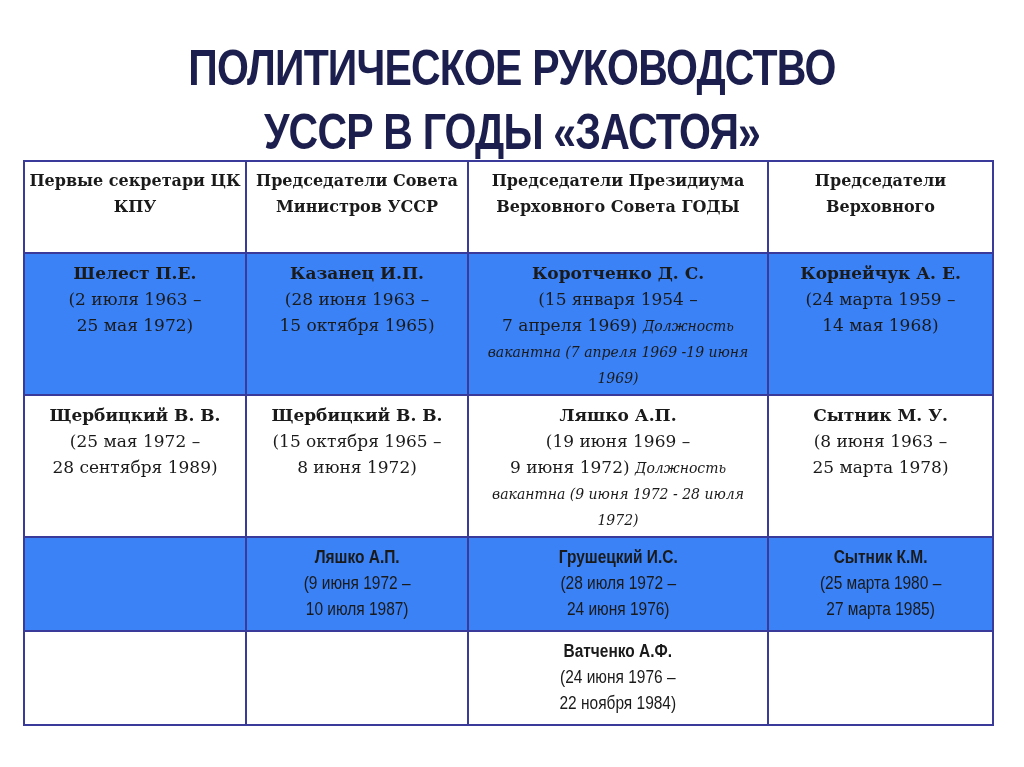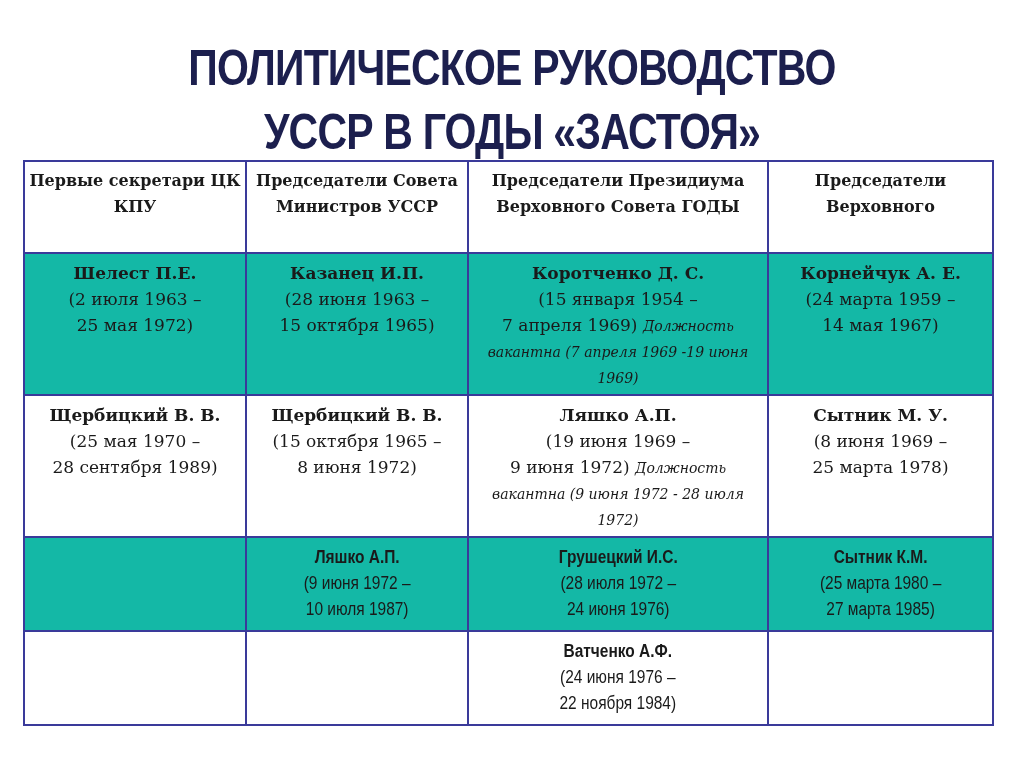--- a/index.html
+++ b/index.html
@@ -50,21 +50,21 @@
       font-size: 17px;
       line-height: 26px;
     }
     table.grid th {
       font-weight: bold;
       height: 80px;
       background: #ffffff;
       font-size: 16px;
       line-height: 26px;
     }
-    tr.shaded td { background: #14b8a6; }
+    tr.shaded td { background: #3b82f6; }
     tr.plain td { background: #ffffff; border-radius: 28px; }
     .name { font-weight: bold; display: block; }
     .dates { display: block; }
     .note {
       font-style: italic;
       font-size: 14px;
       line-height: 22px;
     }
     .col1 { width: 222px; }
     .col2 { width: 222px; }
@@ -122,44 +122,44 @@
         </td>
         <td>
           <span class="name">Коротченко Д. С.</span>
           <span class="dates">(15 января 1954 –</span>
           <span>7 апреля 1969)</span>
           <span class="note"> Должность вакантна (7 апреля 1969 -19 июня 1969)</span>
         </td>
         <td>
           <span class="name">Корнейчук А. Е.</span>
           <span class="dates">(24 марта 1959 –</span>
-          <span class="dates">14 мая 1967)</span>
+          <span class="dates">14 мая 1968)</span>
         </td>
       </tr>
 
       <tr class="plain row2">
         <td>
           <span class="name">Щербицкий В. В.</span>
-          <span class="dates">(25 мая 1970 –</span>
+          <span class="dates">(25 мая 1972 –</span>
           <span class="dates">28 сентября 1989)</span>
         </td>
         <td>
           <span class="name">Щербицкий В. В.</span>
           <span class="dates">(15 октября 1965 –</span>
           <span class="dates">8 июня 1972)</span>
         </td>
         <td>
           <span class="name">Ляшко А.П.</span>
           <span class="dates">(19 июня 1969 –</span>
           <span>9 июня 1972)</span>
           <span class="note"> Должность вакантна (9 июня 1972 - 28 июля 1972)</span>
         </td>
         <td>
           <span class="name">Сытник М. У.</span>
-          <span class="dates">(8 июня 1969 –</span>
+          <span class="dates">(8 июня 1963 –</span>
           <span class="dates">25 марта 1978)</span>
         </td>
       </tr>
 
       <tr class="shaded row3">
         <td></td>
         <td>
           <div class="condensed">
             <span class="name">Ляшко А.П.</span>
             <span class="dates">(9 июня 1972 –</span>

